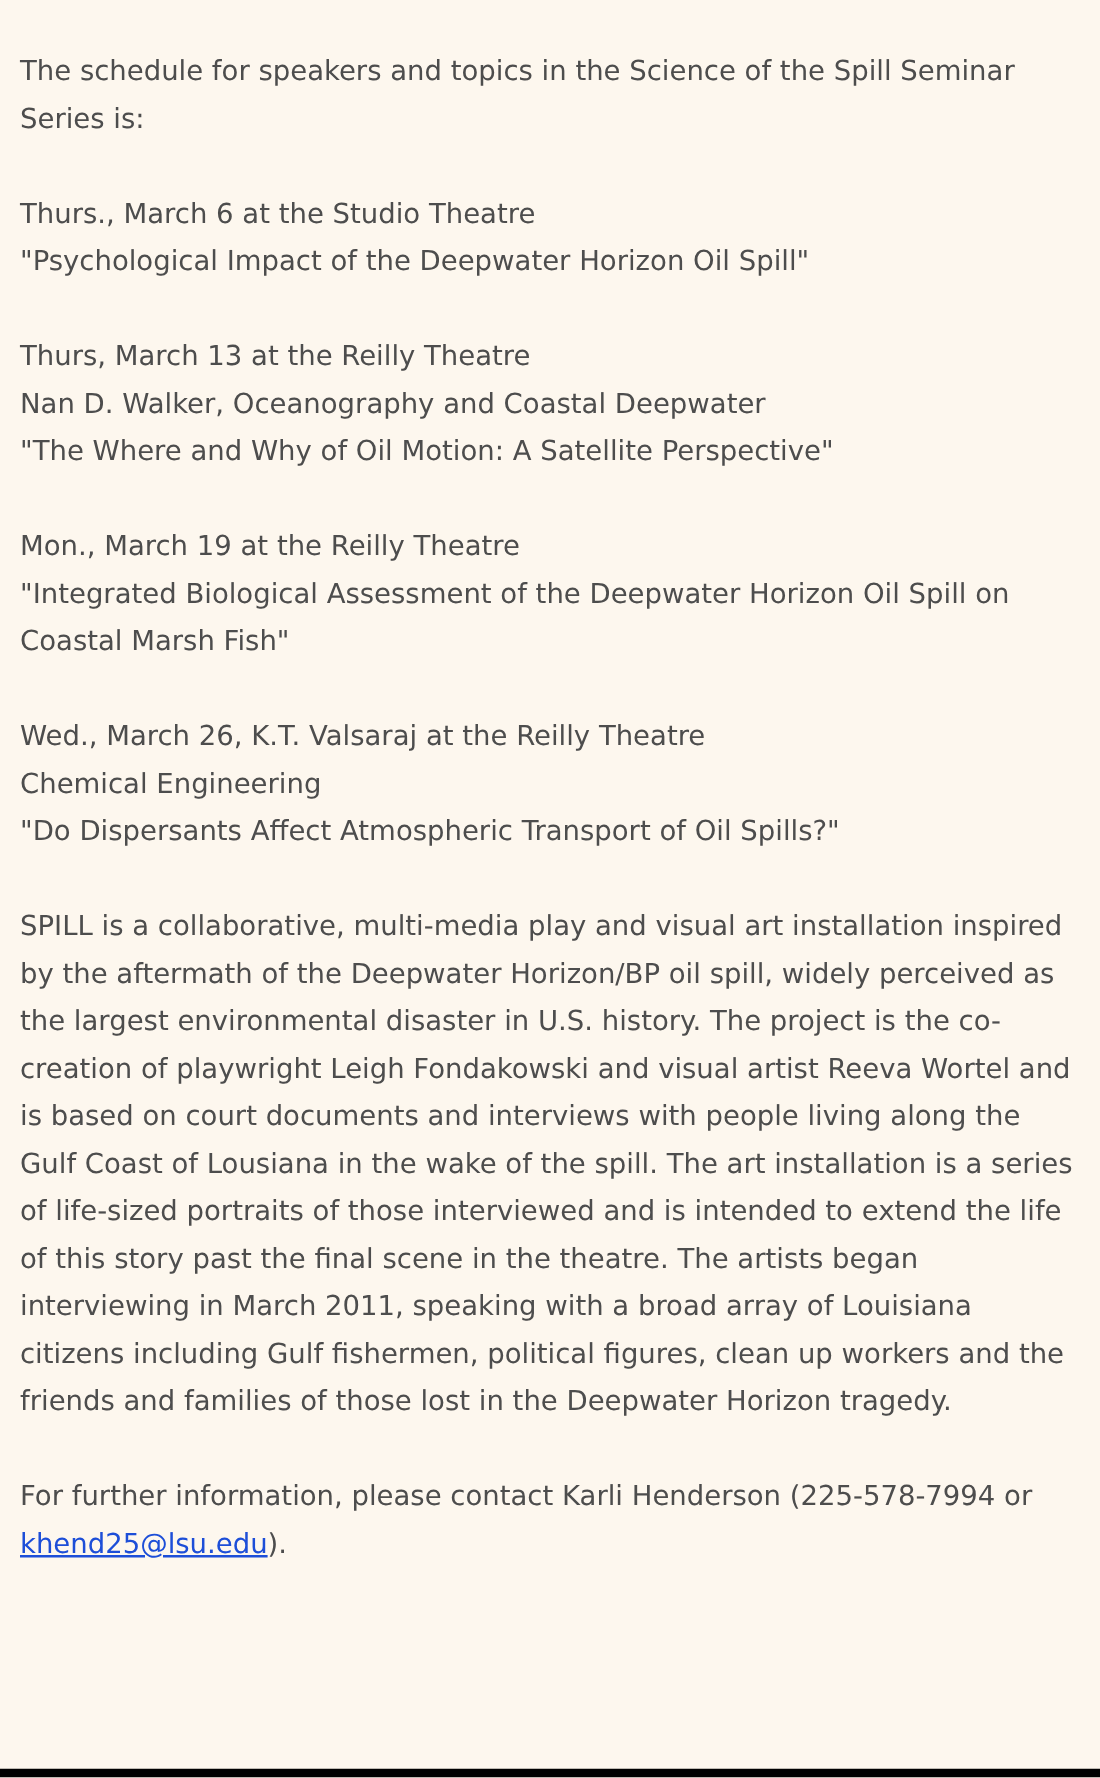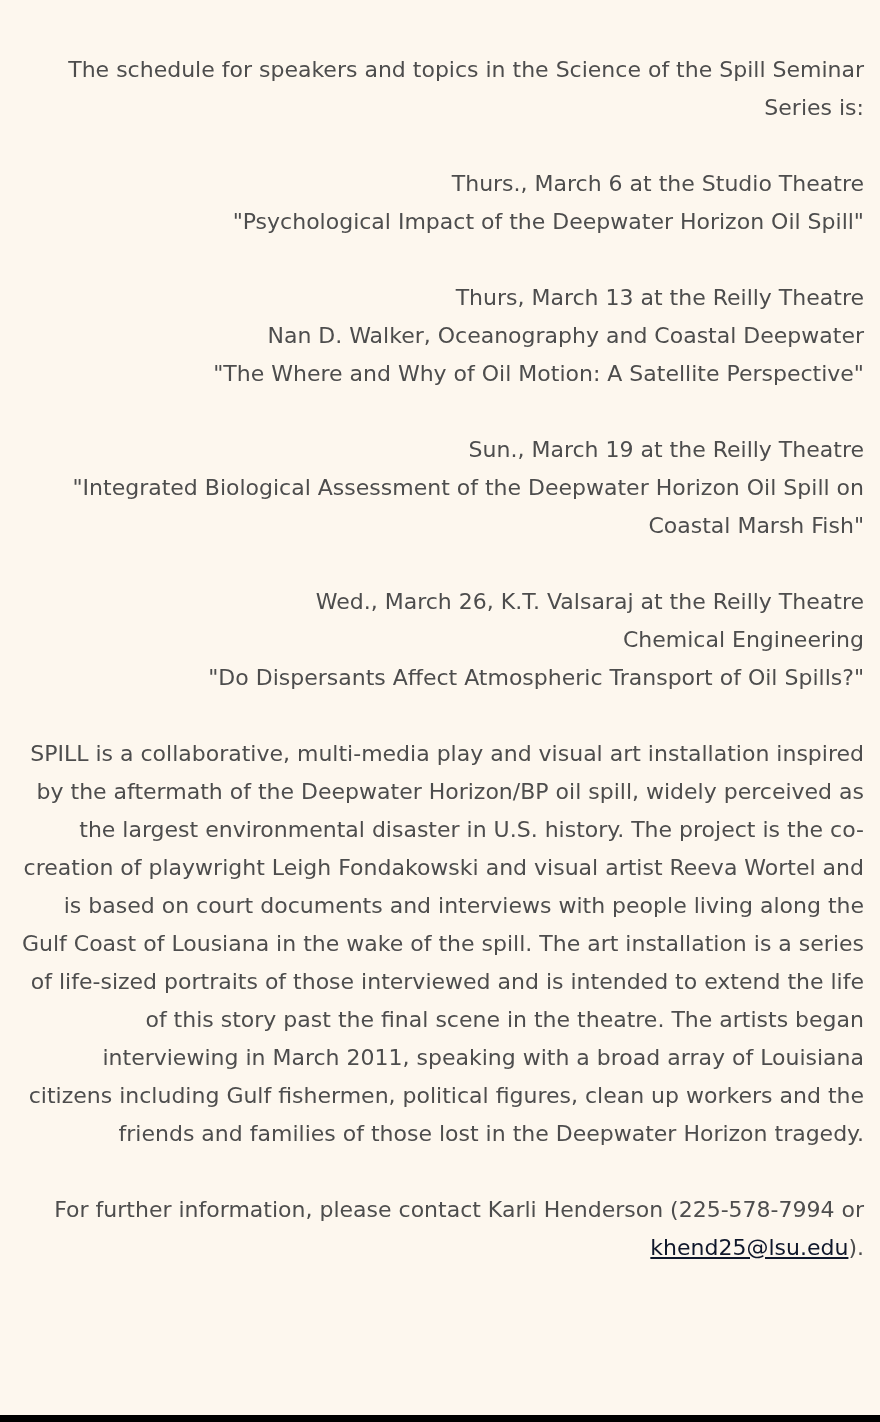--- a/index.html
+++ b/index.html
@@ -10,24 +10,23 @@
     width: 880px;
     height: 1422px;
     position: relative;
     overflow: hidden;
     background: #fdf7ee;
     font-family: "DejaVu Sans", "Liberation Sans", sans-serif;
     color: #4d4d4d;
   }
   .content {
     padding: 39px 16px 0 16px;
-    text-align: right;
+    text-align: left;
     font-size: 22px;
     line-height: 38px;
-    margin-top: 12px;
   }
   .para {
     margin: 0 0 38px 0;
   }
   .event {
     font-weight: normal;
   }
   a.email-link {
     color: #3333cc;
     text-decoration: underline;
@@ -54,29 +53,29 @@
     <div>"Psychological Impact of the Deepwater Horizon Oil Spill"</div>
   </div>
 
   <div class="para event">
     <div>Thurs, March 13 at the Reilly Theatre</div>
     <div>Nan D. Walker, Oceanography and Coastal Deepwater</div>
     <div>"The Where and Why of Oil Motion: A Satellite Perspective"</div>
   </div>
 
   <div class="para event">
-    <div>Sun., March 19 at the Reilly Theatre</div>
+    <div>Mon., March 19 at the Reilly Theatre</div>
     <div>"Integrated Biological Assessment of the Deepwater Horizon Oil Spill on Coastal Marsh Fish"</div>
   </div>
 
   <div class="para event">
     <div>Wed., March 26, K.T. Valsaraj at the Reilly Theatre</div>
     <div>Chemical Engineering</div>
     <div>"Do Dispersants Affect Atmospheric Transport of Oil Spills?"</div>
   </div>
 
   <p class="para">SPILL is a collaborative, multi-media play and visual art installation inspired by the aftermath of the Deepwater Horizon/BP oil spill, widely perceived as the largest environmental disaster in U.S. history. The project is the co-creation of playwright Leigh Fondakowski and visual artist Reeva Wortel and is based on court documents and interviews with people living along the Gulf Coast of Lousiana in the wake of the spill. The art installation is a series of life-sized portraits of those interviewed and is intended to extend the life of this story past the final scene in the theatre. The artists began interviewing in March 2011, speaking with a broad array of Louisiana citizens including Gulf fishermen, political figures, clean up workers and the friends and families of those lost in the Deepwater Horizon tragedy.</p>
 
-  <p class="para"><span>For further information, please contact Karli Henderson (225-578-7994 or </span><a class="email-link" href="#" style="color: #0f172a;">khend25@lsu.edu</a><span>).</span></p>
+  <p class="para"><span>For further information, please contact Karli Henderson (225-578-7994 or </span><a class="email-link" href="#" style="color: #1d4ed8;">khend25@lsu.edu</a><span>).</span></p>
 
 </div>
 
 <div class="bottom-bar" style="background: rgb(0, 0, 0);"></div>
 
 </body></html>

